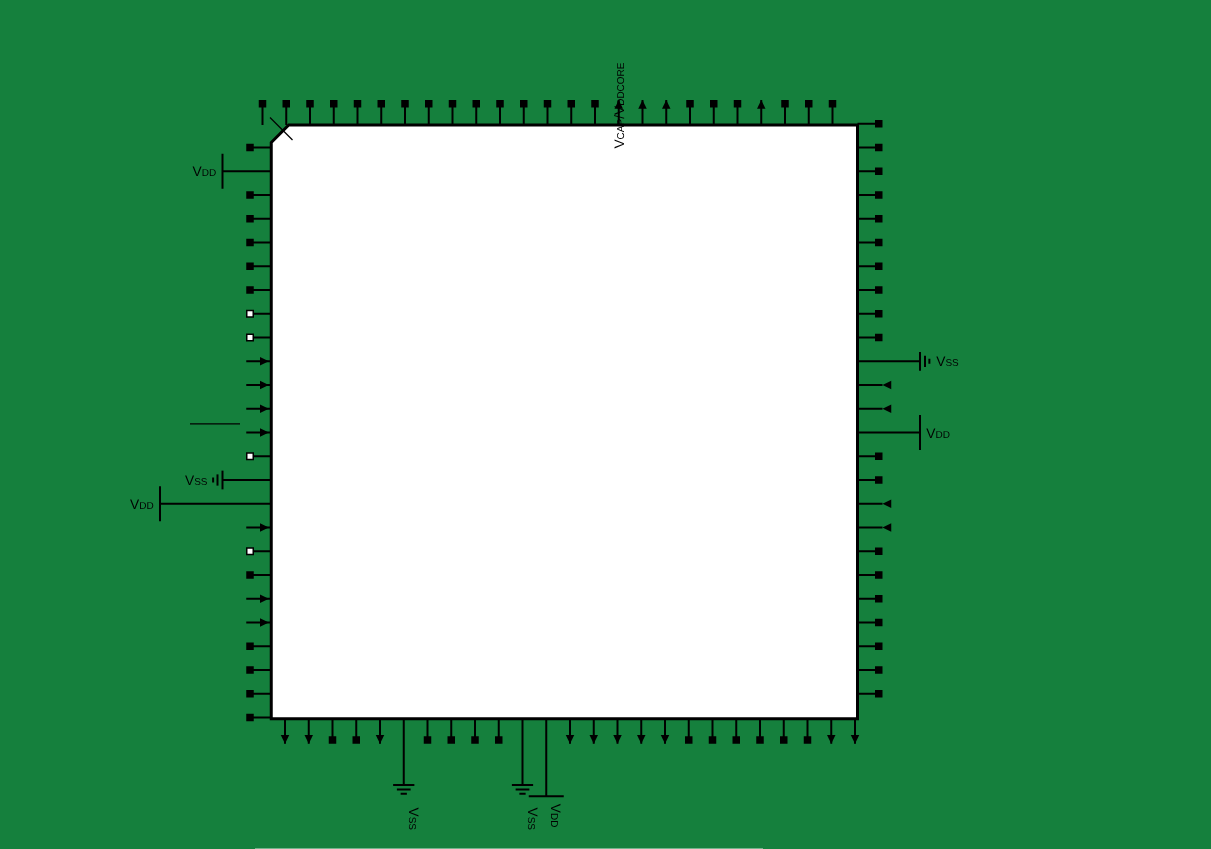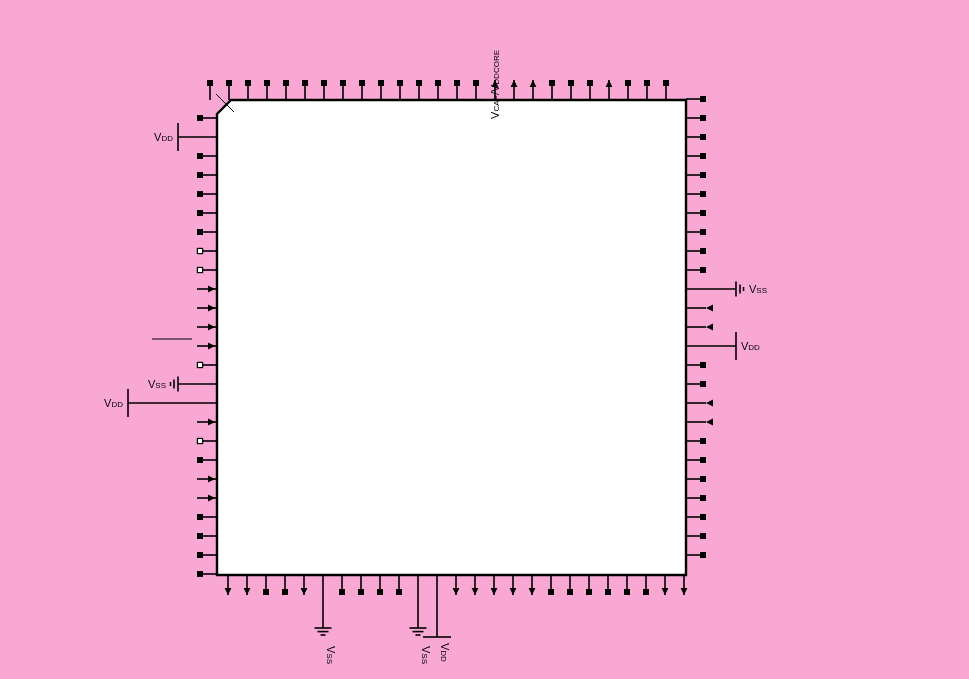--- a/index.html
+++ b/index.html
@@ -1,17 +1,17 @@
 <!DOCTYPE html>
 <html><head>
 <meta charset="utf-8">
 <style>
   html,body{margin:0;padding:0;background:#ffffff;}
   body{width:969px;height:679px;font-family:"Liberation Sans",sans-serif;}
-  #stage{position:relative;width:969px;height:679px;overflow:hidden;background:#f9a8d4;}
+  #stage{position:relative;width:969px;height:679px;overflow:hidden;background:#15803d;}
   svg{display:block;position:absolute;left:0;top:0;}
   .pnum{font-family:"Liberation Sans",sans-serif;font-size:10.5px;fill:#1b2f6b;font-weight:700;}
   .siglbl{font-family:"Liberation Sans",sans-serif;font-size:11px;fill:#000;}
   .pwrlbl{font-family:"Liberation Sans",sans-serif;font-size:11px;fill:#000;}
   .sub{font-size:8px;}
   .title{font-family:"Liberation Sans",sans-serif;font-size:17px;font-weight:700;fill:#000;}
   .j1{font-family:"Liberation Sans",sans-serif;font-size:11px;fill:#000;}
   .ln{stroke:#000;stroke-width:1.6;fill:none;}
   .body-rect{stroke:#000;stroke-width:2.4;fill:#ffffff;}
   .stub{stroke:#000;stroke-width:1.6;}

